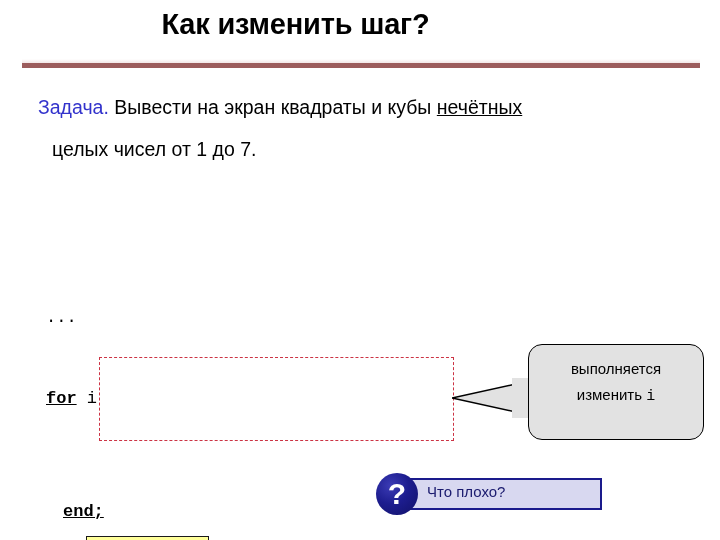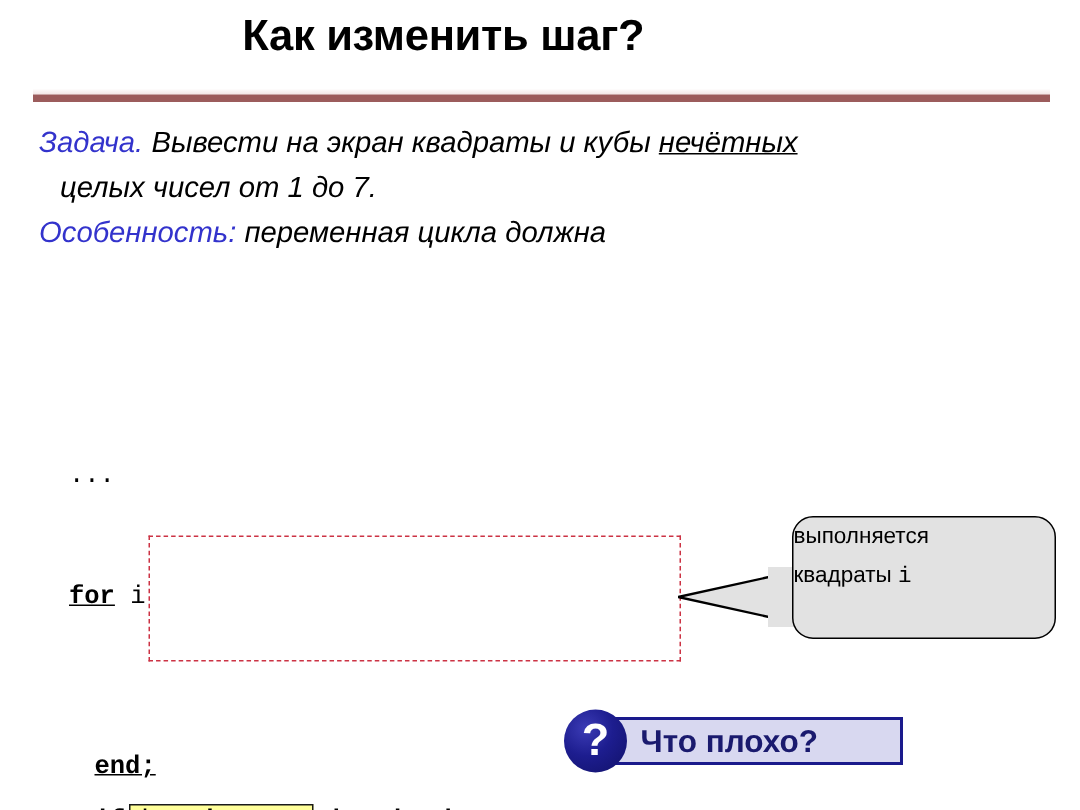--- a/index.html
+++ b/index.html
@@ -55,24 +55,23 @@
     position: absolute;
     left: 26px;
     top: 80px;
     width: 680px;
     font-size: 19.5px;
     color: #000000;
     line-height: 30px;
     font-family: "Liberation Sans", sans-serif;
   }
   .prose p {
-    margin: 0;
+    margin: 12px;
     text-indent: 0;
     padding-left: 14px;
-    font-style: italic;
   }
   .prose p.hang {
     padding-left: 0;
     text-indent: 0;
   }
   .lbl-blue {
     color: #3333CC;
   }
   .uline {
     text-decoration: underline;
@@ -126,29 +125,30 @@
     color: #000000;
     white-space: pre;
   }
 
   
   .callout {
     position: absolute;
     left: 528px;
     top: 344px;
     width: 176px;
-    height: 82px;
+    height: 96px;
     background: #E2E2E2;
     border: 1.6px solid #000000;
     border-radius: 14px;
     box-sizing: border-box;
+    text-align: center;
     font-size: 15px;
     line-height: 26px;
     color: #000000;
-    padding-top: 0;
+    padding-top: 11px;
     font-family: "Liberation Sans", sans-serif;
     z-index: 5;
   }
   .callout .ln { display: block; }
   .callout .mono-i {
     font-family: "Liberation Mono", "DejaVu Sans Mono", monospace;
     font-size: 15px;
   }
   .callout-tail {
     position: absolute;
@@ -168,26 +168,25 @@
     height: 32px;
     background: #D8D8F0;
     border: 2px solid #1A1A8C;
     box-sizing: border-box;
     z-index: 3;
   }
   .q-text {
     position: absolute;
     left: 427px;
     top: 483px;
-    font-size: 21px;
+    font-size: 15px;
     color: #1A1A6E;
     z-index: 6;
     font-family: "Liberation Sans", sans-serif;
     white-space: nowrap;
-    font-weight: bold;
   }
   .q-circle {
     position: absolute;
     left: 376px;
     top: 473px;
     width: 42px;
     height: 42px;
     border-radius: 50%;
     background: radial-gradient(circle at 34% 30%, #3b3bb5 0%, #1d1d8f 45%, #111168 100%);
     z-index: 7;
@@ -212,21 +211,20 @@
 
 <div class="slide">
 
   <div class="title">Как изменить шаг?</div>
   <div class="title-rule-glow"></div>
   <div class="title-rule"></div>
 
   <div class="prose">
     <p class="hang"><span class="lbl-blue">Задача.</span><span> Вывести на экран квадраты и кубы </span><span class="uline">нечётных</span></p>
     <p>целых чисел от 1 до 7.</p>
-    <p class="hang"><span class="lbl-blue">Особенность:</span><span> переменная цикла должна</span></p>
   </div>
 
   <div class="code">
     <div class="code-line">...</div>
     <div class="code-line"><span class="kw">for</span><span class="pl"> i:=1 </span><span class="kw">to</span><span class="pl"> 9 </span><span class="kw">do begin</span></div>
     <div class="code-line sp"></div>
     <div class="code-line indent2"><span class="kw">if</span><span class="hl-cond"><span class="pl">i </span><span class="kw">mod</span><span class="pl"> 2 = 1</span></span><span class="kw">then begin</span></div>
   </div>
 
   <div class="dashed-box"></div>
@@ -240,21 +238,21 @@
     
   </div>
 
   <svg class="callout-tail" viewBox="0 0 82 40">
     <polygon points="0,20 82,2 82,38" fill="#E2E2E2" stroke="#000000" stroke-width="1.6"></polygon>
     <rect x="60" y="0" width="24" height="40" fill="#E2E2E2" stroke="none"></rect>
   </svg>
 
   <div class="callout">
     <span class="ln">выполняется</span>
-    <span class="ln"><span>квадраты </span><span class="mono-i">i</span></span>
+    <span class="ln"><span>изменить </span><span class="mono-i">i</span></span>
   </div>
 
   <div class="q-banner"></div>
   <div class="q-text">Что плохо?</div>
   <div class="q-circle"></div>
   <div class="q-glyph">?</div>
 
 </div>
 
 </body></html>

